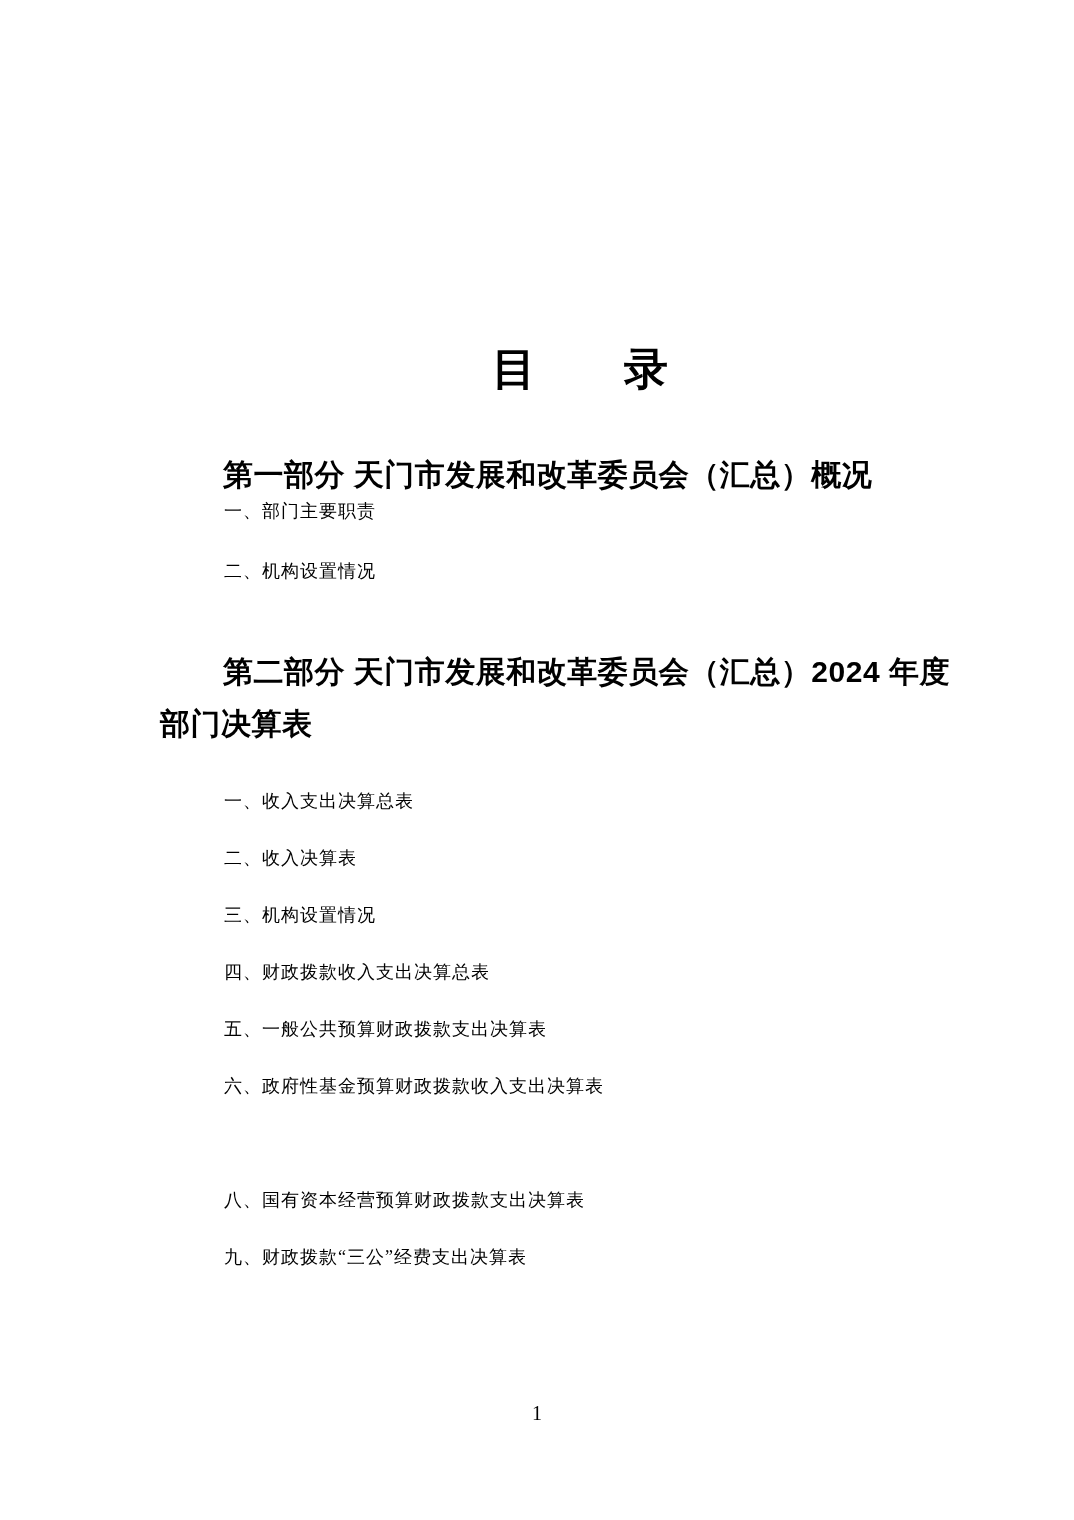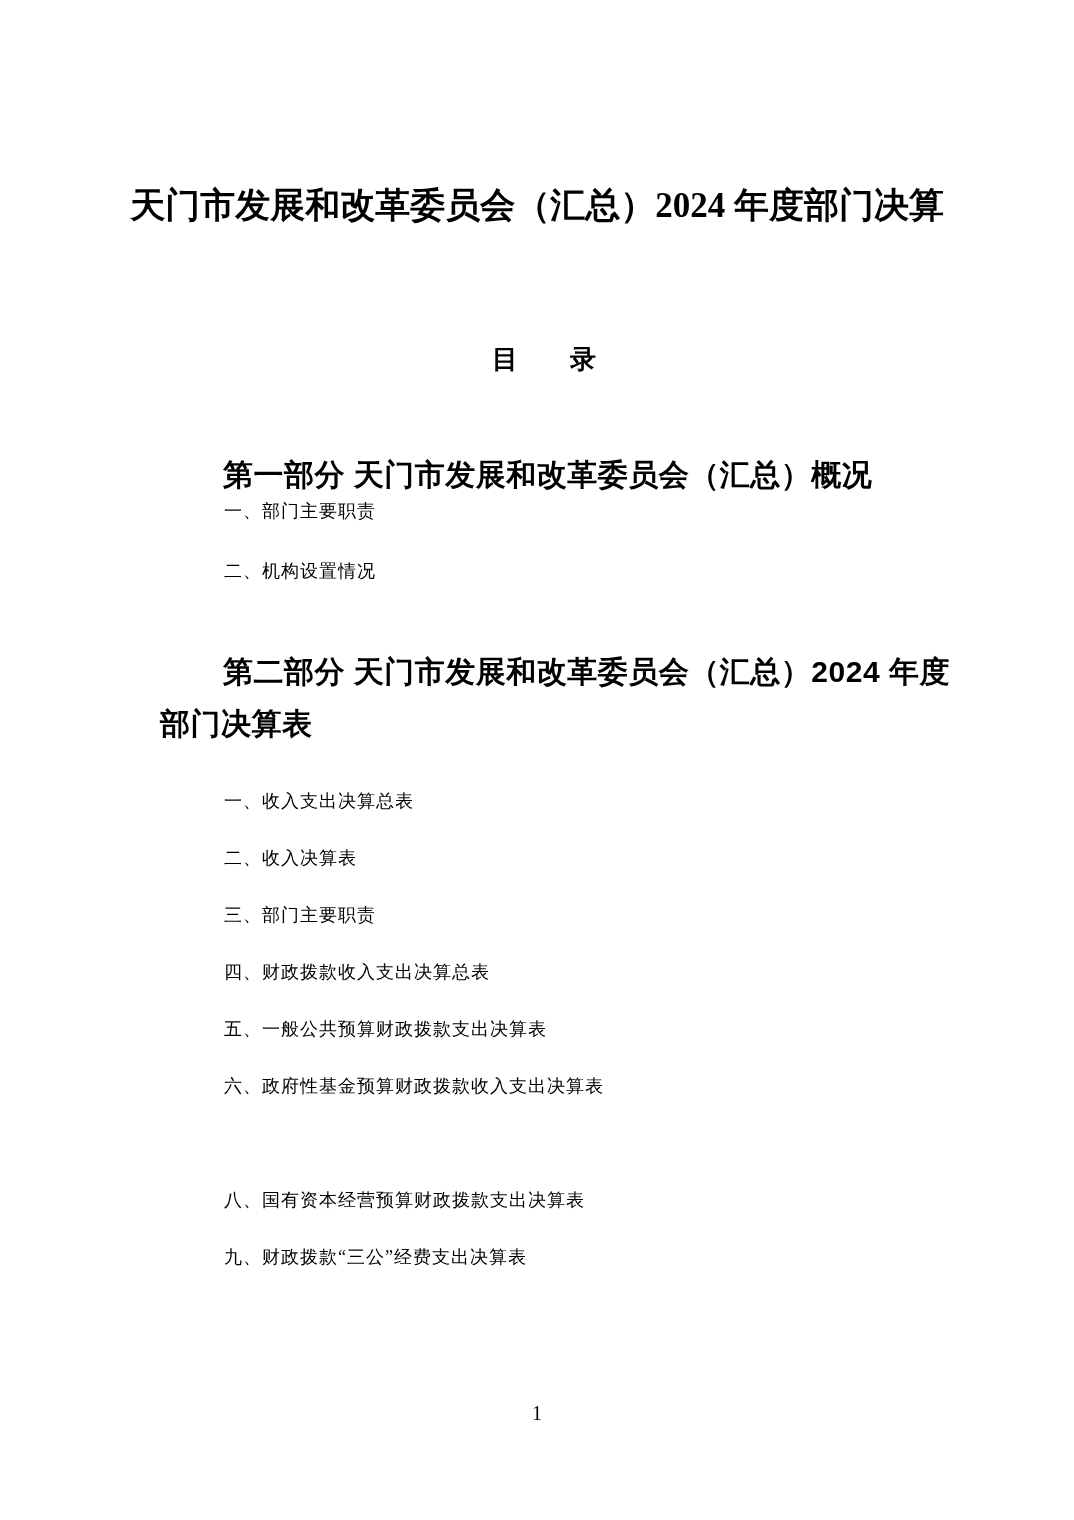--- a/index.html
+++ b/index.html
@@ -30,21 +30,21 @@
     font-weight: bold;
     font-size: 35px;
     letter-spacing: 0px;
   }
   
   .toc-heading {
     top: 345px;
     left: 492px;
     font-family: "Liberation Serif", "DejaVu Serif", serif;
     font-weight: bold;
-    font-size: 26px;
+    font-size: 44px;
   }
   
   .part-heading {
     left: 160px;
     font-family: "Liberation Sans", "DejaVu Sans", sans-serif;
     font-weight: 600;
     font-size: 30px;
     letter-spacing: 0.5px;
   }
   .indent-2em {
@@ -65,39 +65,38 @@
     text-align: center;
     font-family: "Liberation Serif", "DejaVu Serif", serif;
     font-size: 20px;
   }
 </style>
 </head>
 <body>
 
 <div class="page">
 
-  <div class="line doc-title">天门市发展和改革委员会（汇总）2024 年度部门决算</div>
 
   <div class="line toc-heading">目　　录</div>
 
   <div class="line part-heading indent-2em" style="top: 429px; margin-top: 29px;">第一部分 天门市发展和改革委员会（汇总）概况</div>
 
   <div class="line toc-item" style="top: 501px;">一、部门主要职责</div>
 
   <div class="line toc-item" style="top: 561px;">二、机构设置情况</div>
 
   <div class="line part-heading indent-2em" style="top: 655px;">第二部分 天门市发展和改革委员会（汇总）2024 年度</div>
 
   <div class="line part-heading" style="top: 707px;">部门决算表</div>
 
   <div class="line toc-item" style="top: 791px;">一、收入支出决算总表</div>
 
   <div class="line toc-item" style="top: 848px;">二、收入决算表</div>
 
-  <div class="line toc-item" style="top: 905px;">三、部门主要职责</div>
+  <div class="line toc-item" style="top: 905px;">三、机构设置情况</div>
 
   <div class="line toc-item" style="top: 962px;">四、财政拨款收入支出决算总表</div>
 
   <div class="line toc-item" style="top: 1019px;">五、一般公共预算财政拨款支出决算表</div>
 
   <div class="line toc-item" style="top: 1076px;">六、政府性基金预算财政拨款收入支出决算表</div>
 
 
   <div class="line toc-item" style="top: 1190px;">八、国有资本经营预算财政拨款支出决算表</div>
 

